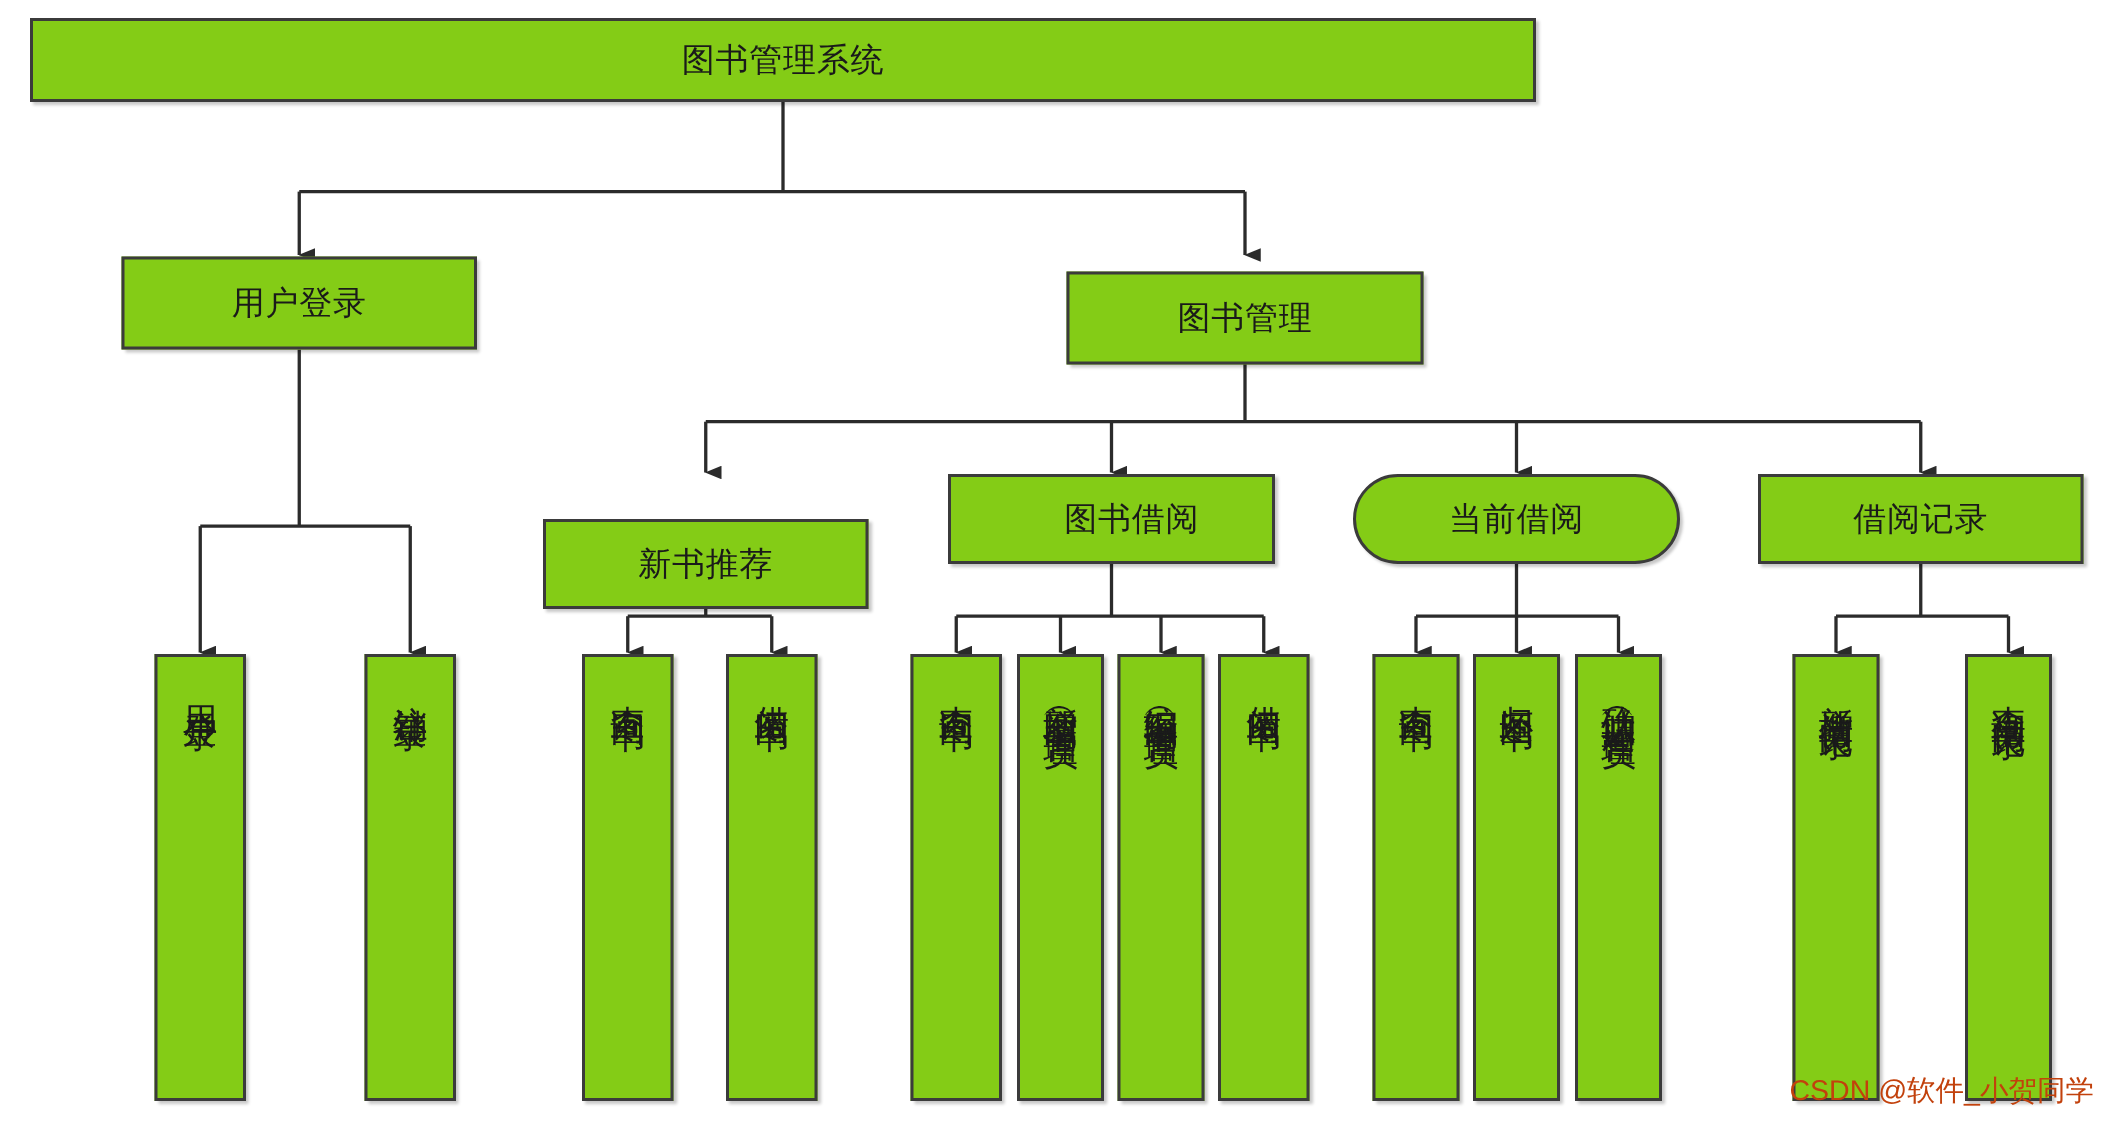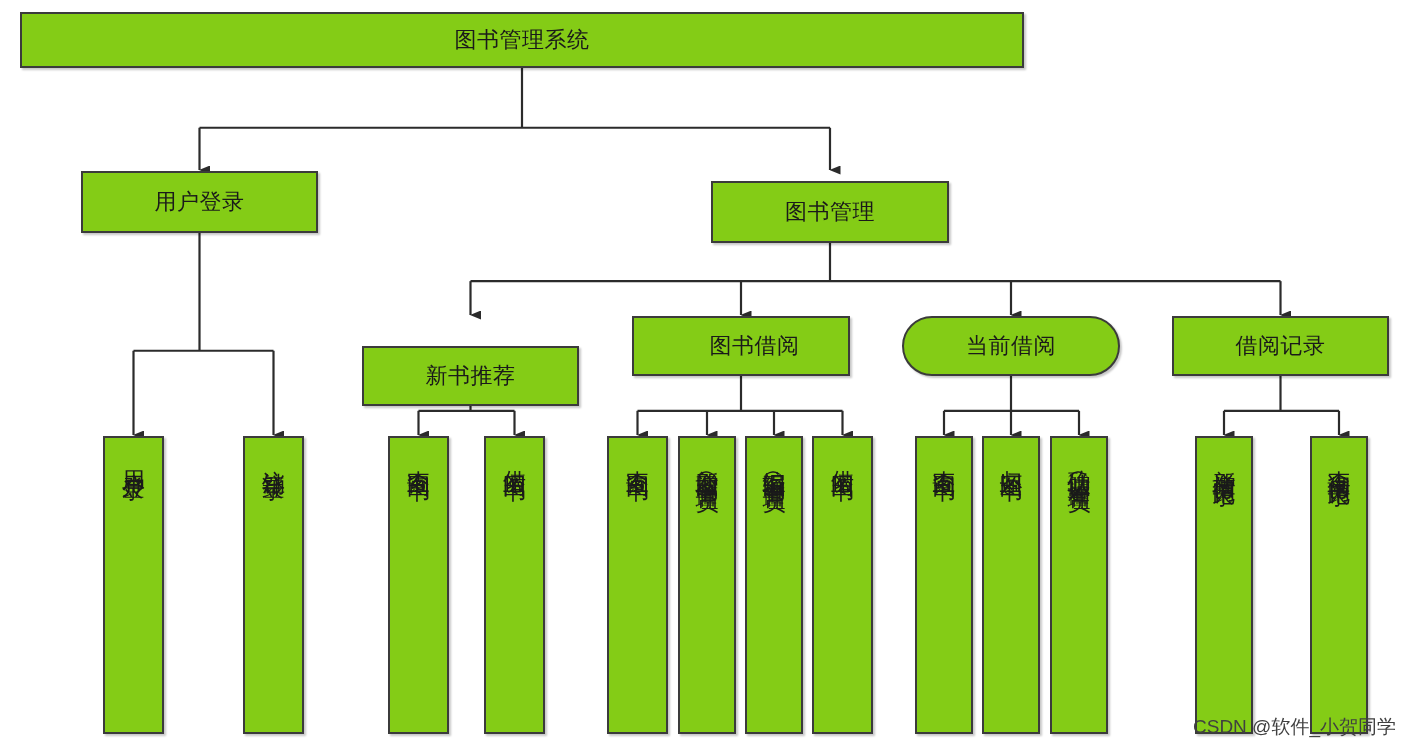--- a/index.html
+++ b/index.html
@@ -51,21 +51,21 @@
   .node-box.vertical .node-label {
     writing-mode: vertical-rl;
     text-orientation: upright;
     white-space: nowrap;
     letter-spacing: 3px;
     font-size: 23px;
     line-height: 1;
   }
   .watermark {
     position: absolute;
-    color: #404040;
+    color: #c2410c;
     font-size: 19px;
     white-space: nowrap;
     pointer-events: none;
   }
 </style>
 </head>
 <body>
 
 <div id="diagram-root">
 

